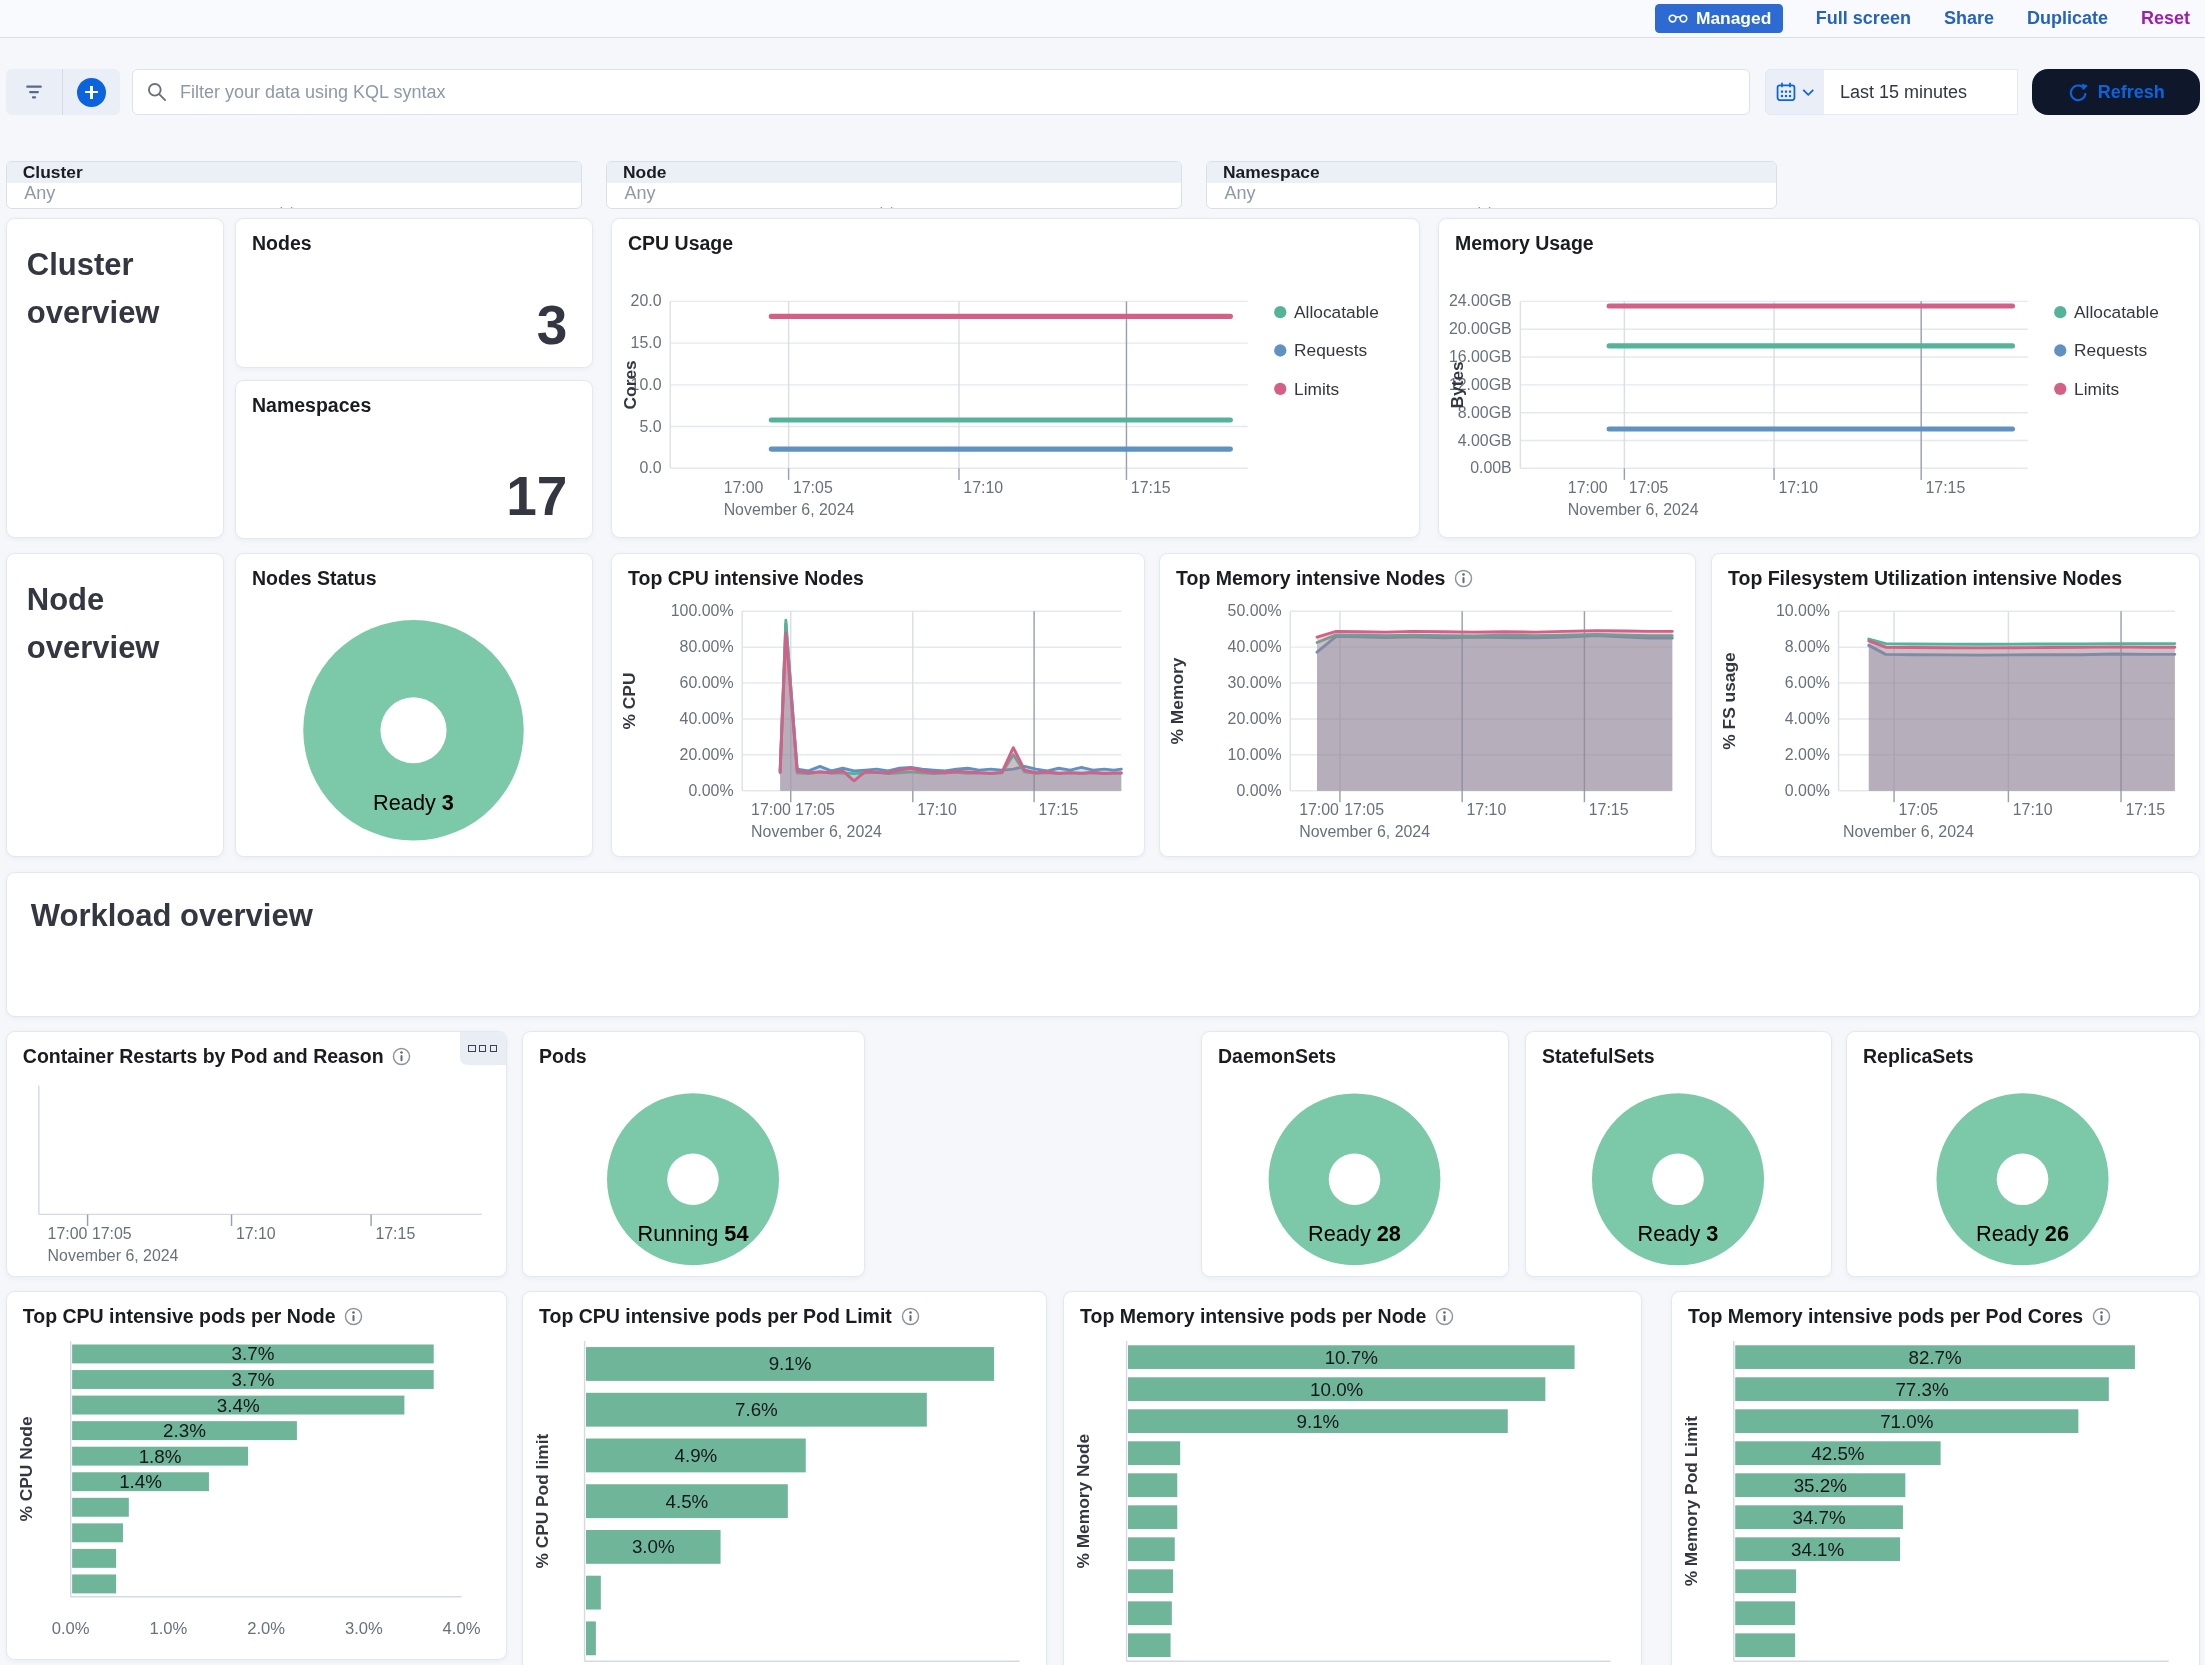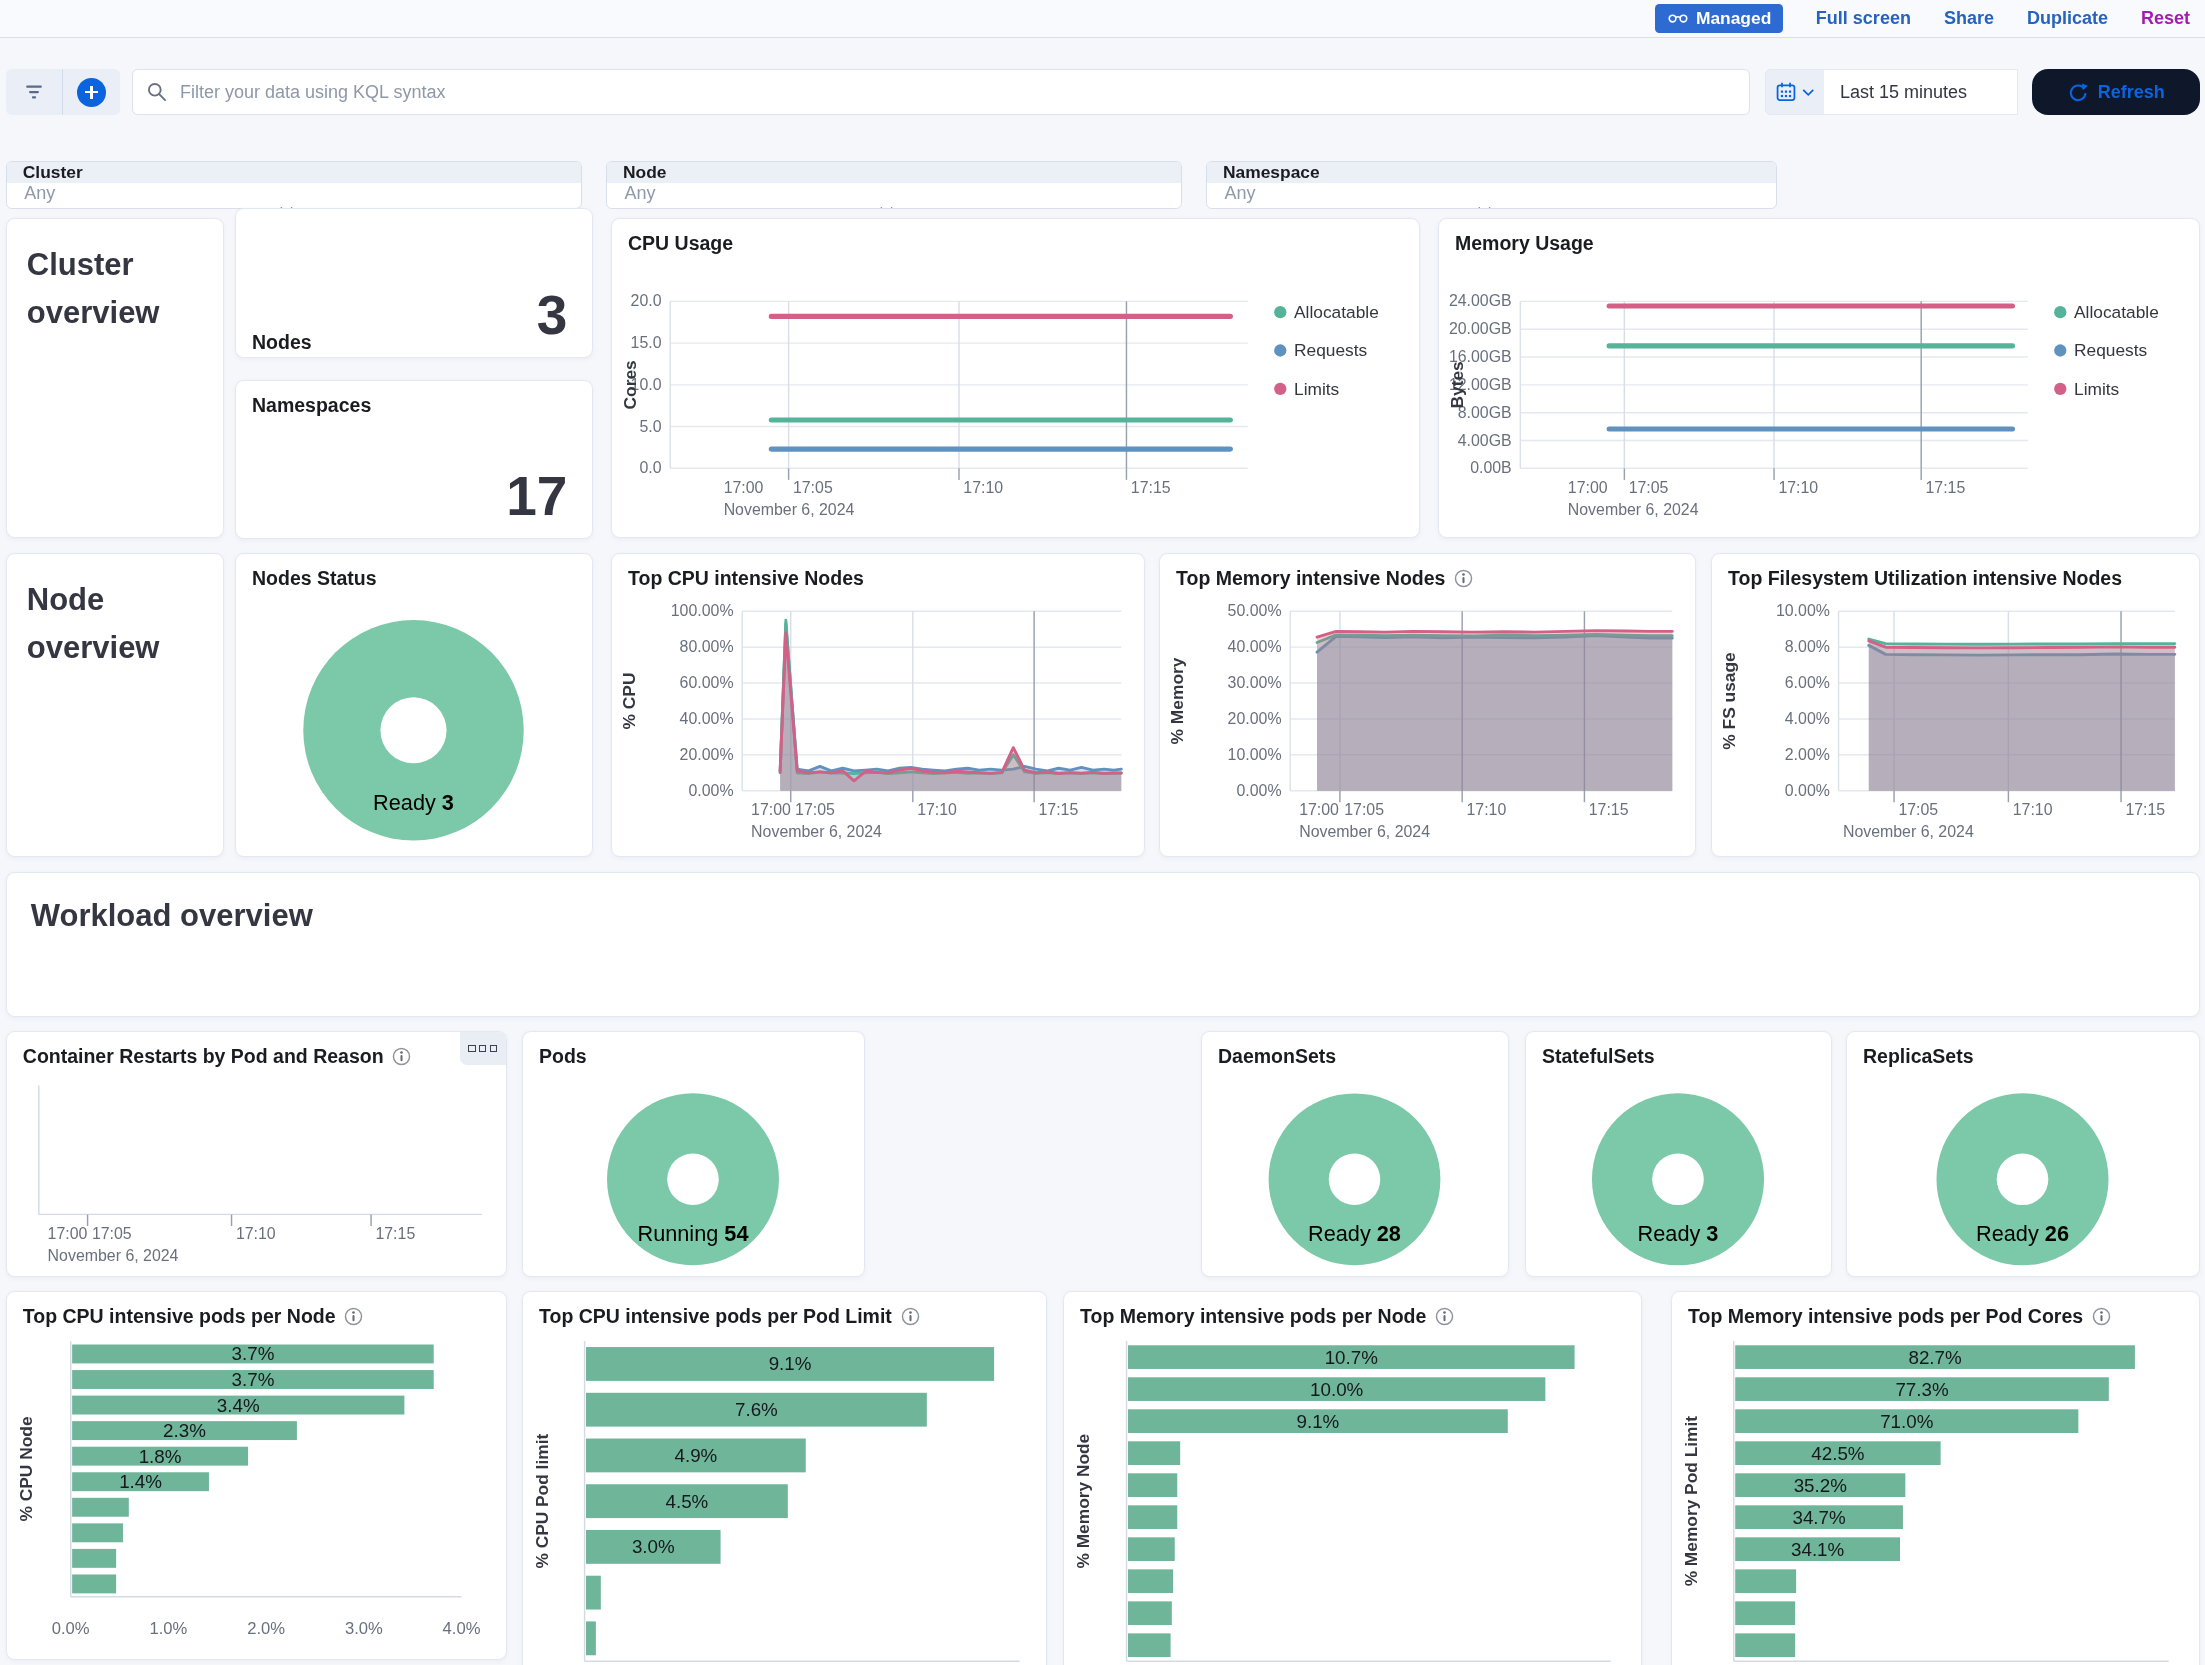--- a/index.html
+++ b/index.html
@@ -188,21 +188,21 @@
     <div class="fvalue">Any</div>
     <svg class="chev" width="19" height="13" viewBox="0 0 26 18">
       <polyline points="5,5 13,14 21,5" fill="none" stroke="#69707D" stroke-width="2.6"></polyline>
     </svg>
   </div>
 
   <div class="panel" style="left:5.8px;top:218px;width:218px;height:320px;">
     <div class="md-heading">Cluster overview</div>
   </div>
 
-  <div class="panel" style="left:235px;top:208px;width:358px;height:150px;justify-content:flex-end;">
+  <div class="panel" style="left:235px;top:218px;width:358px;height:150px;">
     <div class="ptitle">
         <span>Nodes</span>
       </div>
     <div class="metric-value">3</div>
   </div>
 
   <div class="panel" style="left:235px;top:380px;width:358px;height:159px;">
     <div class="ptitle">
         <span>Namespaces</span>
       </div>

